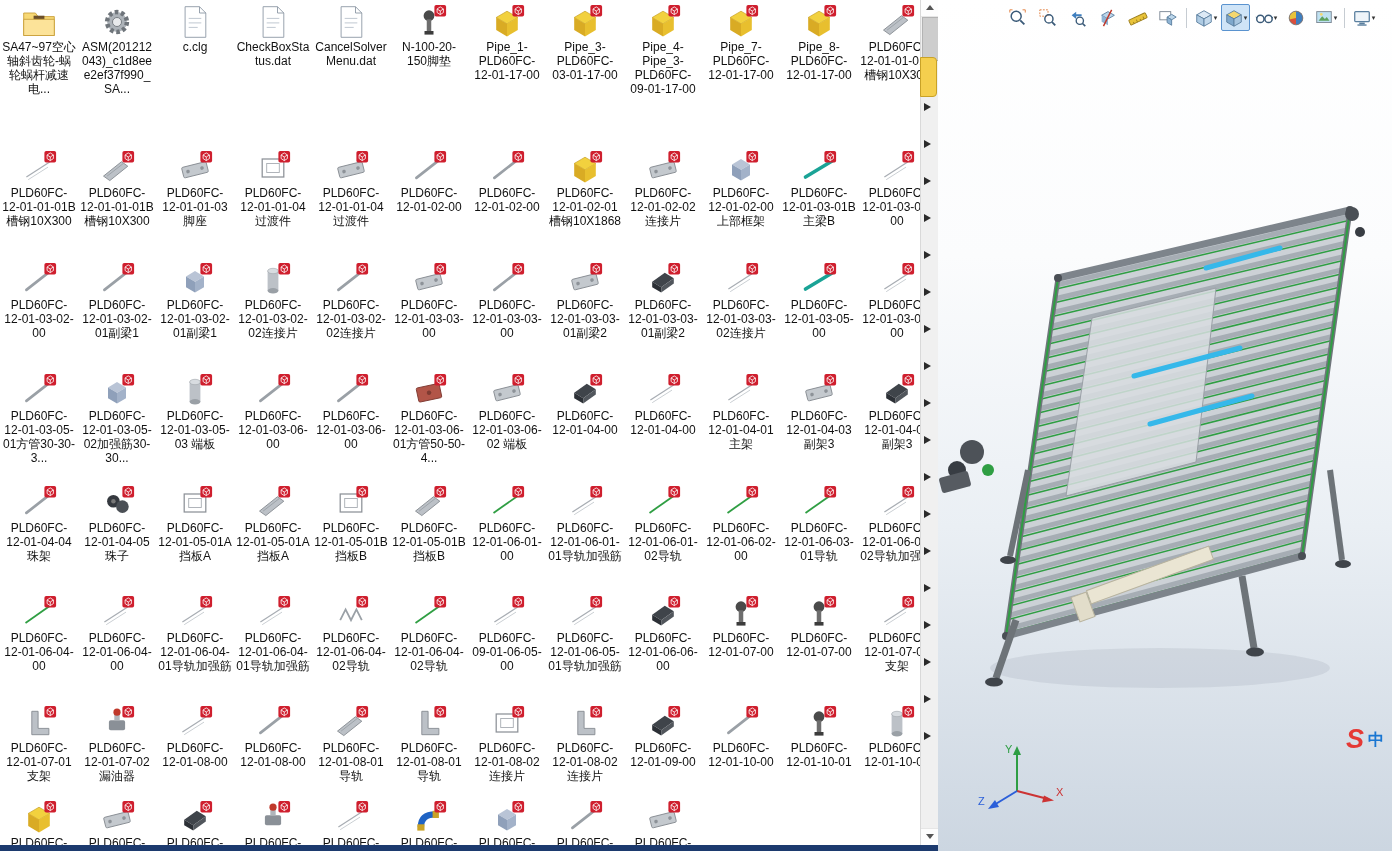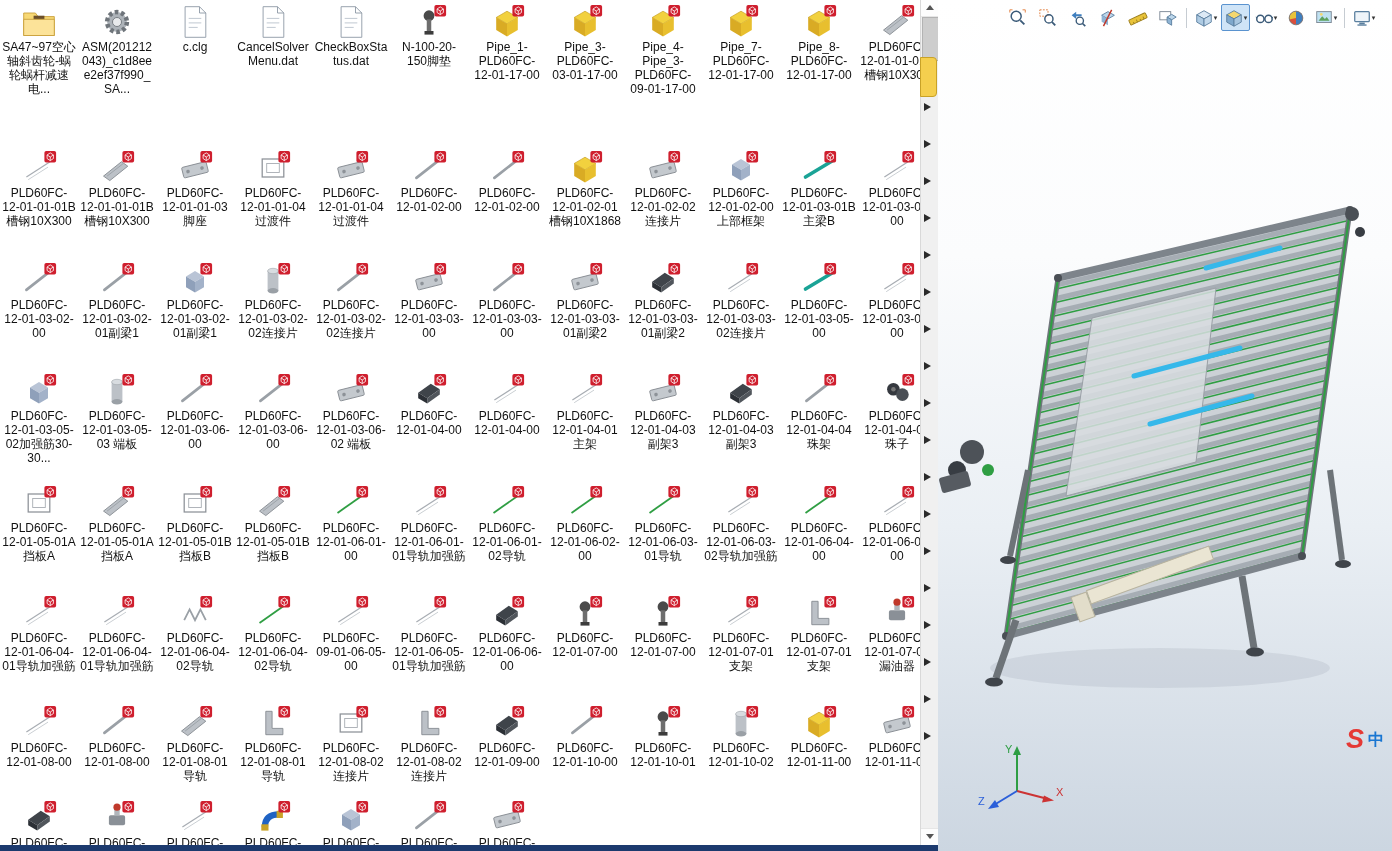--- a/index.html
+++ b/index.html
@@ -80,39 +80,39 @@
         <div class="cell" title="c.clg">
           <div class="thumb">
             <svg viewBox="0 0 40 40" width="36" height="36">
               <path d="M9 3 h16 l7 7 v27 H9 z" fill="#fff" stroke="#8d98a5"></path>
               <path d="M25 3 v7 h7" fill="none" stroke="#8d98a5"></path>
               <path d="M13 16 h14 M13 21 h14 M13 26 h10" stroke="#b9c2cc"></path>
             </svg>
           </div>
           <div class="lbl">c.clg</div>
         </div>
-        <div class="cell" title="CancelSolverMenu.dat">
+        <div class="cell" title="CheckBoxStatus.dat">
           <div class="thumb">
             <svg viewBox="0 0 40 40" width="36" height="36">
               <path d="M9 3 h16 l7 7 v27 H9 z" fill="#fff" stroke="#8d98a5"></path>
               <path d="M25 3 v7 h7" fill="none" stroke="#8d98a5"></path>
               <path d="M13 16 h14 M13 21 h14 M13 26 h10" stroke="#b9c2cc"></path>
             </svg>
           </div>
-          <div class="lbl">CancelSolverMenu.dat</div>
-        </div>
-        <div class="cell" title="CheckBoxStatus.dat">
+          <div class="lbl">CheckBoxStatus.dat</div>
+        </div>
+        <div class="cell" title="CancelSolverMenu.dat">
           <div class="thumb">
             <svg viewBox="0 0 40 40" width="36" height="36">
               <path d="M9 3 h16 l7 7 v27 H9 z" fill="#fff" stroke="#8d98a5"></path>
               <path d="M25 3 v7 h7" fill="none" stroke="#8d98a5"></path>
               <path d="M13 16 h14 M13 21 h14 M13 26 h10" stroke="#b9c2cc"></path>
             </svg>
           </div>
-          <div class="lbl">CheckBoxStatus.dat</div>
+          <div class="lbl">CancelSolverMenu.dat</div>
         </div>
         <div class="cell" title="N-100-20-150脚垫">
           <div class="thumb">
             <svg viewBox="0 0 40 40" width="36" height="36">
               <circle cx="20" cy="13" r="6" fill="#4a4a4a"></circle>
               <rect x="17.5" y="17" width="5" height="16" fill="#6e6e6e"></rect>
               <rect x="15" y="30" width="10" height="4" fill="#3c3c3c"></rect>
               <rect x="26" y="1" width="13" height="13" rx="2" fill="#cf1f2e"></rect>
               <path d="M29 5.5 L32.5 3.2 36 5.5 32.5 7.8 Z M29 5.5 V9.5 L32.5 11.8 V7.8 M36 5.5 V9.5 L32.5 11.8" fill="none" stroke="#fff" stroke-width="0.9"></path>
             </svg>
@@ -459,20 +459,30 @@
           <div class="thumb">
             <svg viewBox="0 0 40 40" width="36" height="36">
               <path d="M6 30 L34 12" stroke="#a8adb3" stroke-width="1.4"></path>
               <path d="M8 33 L30 19" stroke="#c4c9ce" stroke-width="1"></path>
               <rect x="26" y="1" width="13" height="13" rx="2" fill="#cf1f2e"></rect>
               <path d="M29 5.5 L32.5 3.2 36 5.5 32.5 7.8 Z M29 5.5 V9.5 L32.5 11.8 V7.8 M36 5.5 V9.5 L32.5 11.8" fill="none" stroke="#fff" stroke-width="0.9"></path>
             </svg>
           </div>
           <div class="lbl">PLD60FC-12-01-03-05-00</div>
         </div>
+        <div class="cell" title="PLD60FC-12-01-03-05-01方管30-30-3...">
+          <div class="thumb">
+            <svg viewBox="0 0 40 40" width="36" height="36">
+              <path d="M6 31 L34 9" stroke="#9aa0a6" stroke-width="3" stroke-linecap="round"></path>
+              <rect x="26" y="1" width="13" height="13" rx="2" fill="#cf1f2e"></rect>
+              <path d="M29 5.5 L32.5 3.2 36 5.5 32.5 7.8 Z M29 5.5 V9.5 L32.5 11.8 V7.8 M36 5.5 V9.5 L32.5 11.8" fill="none" stroke="#fff" stroke-width="0.9"></path>
+            </svg>
+          </div>
+          <div class="lbl">PLD60FC-12-01-03-05-01方管30-30-3...</div>
+        </div>
         <div class="cell" title="PLD60FC-12-01-03-05-02加强筋30-30...">
           <div class="thumb">
             <svg viewBox="0 0 40 40" width="36" height="36">
               <polygon points="10,16 20,10 30,16 20,22" fill="#b9c4d6"></polygon>
               <polygon points="10,16 20,22 20,34 10,28" fill="#8fa0ba"></polygon>
               <polygon points="30,16 20,22 20,34 30,28" fill="#a3b2c9"></polygon>
               <rect x="26" y="1" width="13" height="13" rx="2" fill="#cf1f2e"></rect>
               <path d="M29 5.5 L32.5 3.2 36 5.5 32.5 7.8 Z M29 5.5 V9.5 L32.5 11.8 V7.8 M36 5.5 V9.5 L32.5 11.8" fill="none" stroke="#fff" stroke-width="0.9"></path>
             </svg>
           </div>
@@ -502,20 +512,33 @@
         </div>
         <div class="cell" title="PLD60FC-12-01-03-06-00">
           <div class="thumb">
             <svg viewBox="0 0 40 40" width="36" height="36">
               <path d="M6 31 L34 9" stroke="#9aa0a6" stroke-width="3" stroke-linecap="round"></path>
               <rect x="26" y="1" width="13" height="13" rx="2" fill="#cf1f2e"></rect>
               <path d="M29 5.5 L32.5 3.2 36 5.5 32.5 7.8 Z M29 5.5 V9.5 L32.5 11.8 V7.8 M36 5.5 V9.5 L32.5 11.8" fill="none" stroke="#fff" stroke-width="0.9"></path>
             </svg>
           </div>
           <div class="lbl">PLD60FC-12-01-03-06-00</div>
+        </div>
+        <div class="cell" title="PLD60FC-12-01-03-06-01方管50-50-4...">
+          <div class="thumb">
+            <svg viewBox="0 0 40 40" width="36" height="36">
+              <g transform="rotate(-12 20 22)">
+                <rect x="7" y="14" width="26" height="16" rx="1.5" fill="#b25548" stroke="#7e3b32"></rect>
+                <circle cx="20" cy="22" r="2.5" fill="#7e3b32"></circle>
+              </g>
+              <rect x="26" y="1" width="13" height="13" rx="2" fill="#cf1f2e"></rect>
+              <path d="M29 5.5 L32.5 3.2 36 5.5 32.5 7.8 Z M29 5.5 V9.5 L32.5 11.8 V7.8 M36 5.5 V9.5 L32.5 11.8" fill="none" stroke="#fff" stroke-width="0.9"></path>
+            </svg>
+          </div>
+          <div class="lbl">PLD60FC-12-01-03-06-01方管50-50-4...</div>
         </div>
         <div class="cell" title="PLD60FC-12-01-03-06-02 端板">
           <div class="thumb">
             <svg viewBox="0 0 40 40" width="36" height="36">
               <g transform="rotate(-14 20 22)">
                 <rect x="6" y="16" width="28" height="12" rx="1.5" fill="#c4c9ce" stroke="#898e94"></rect>
                 <circle cx="12" cy="22" r="2" fill="#8d9298"></circle>
                 <circle cx="28" cy="22" r="2" fill="#8d9298"></circle>
               </g>
               <rect x="26" y="1" width="13" height="13" rx="2" fill="#cf1f2e"></rect>

